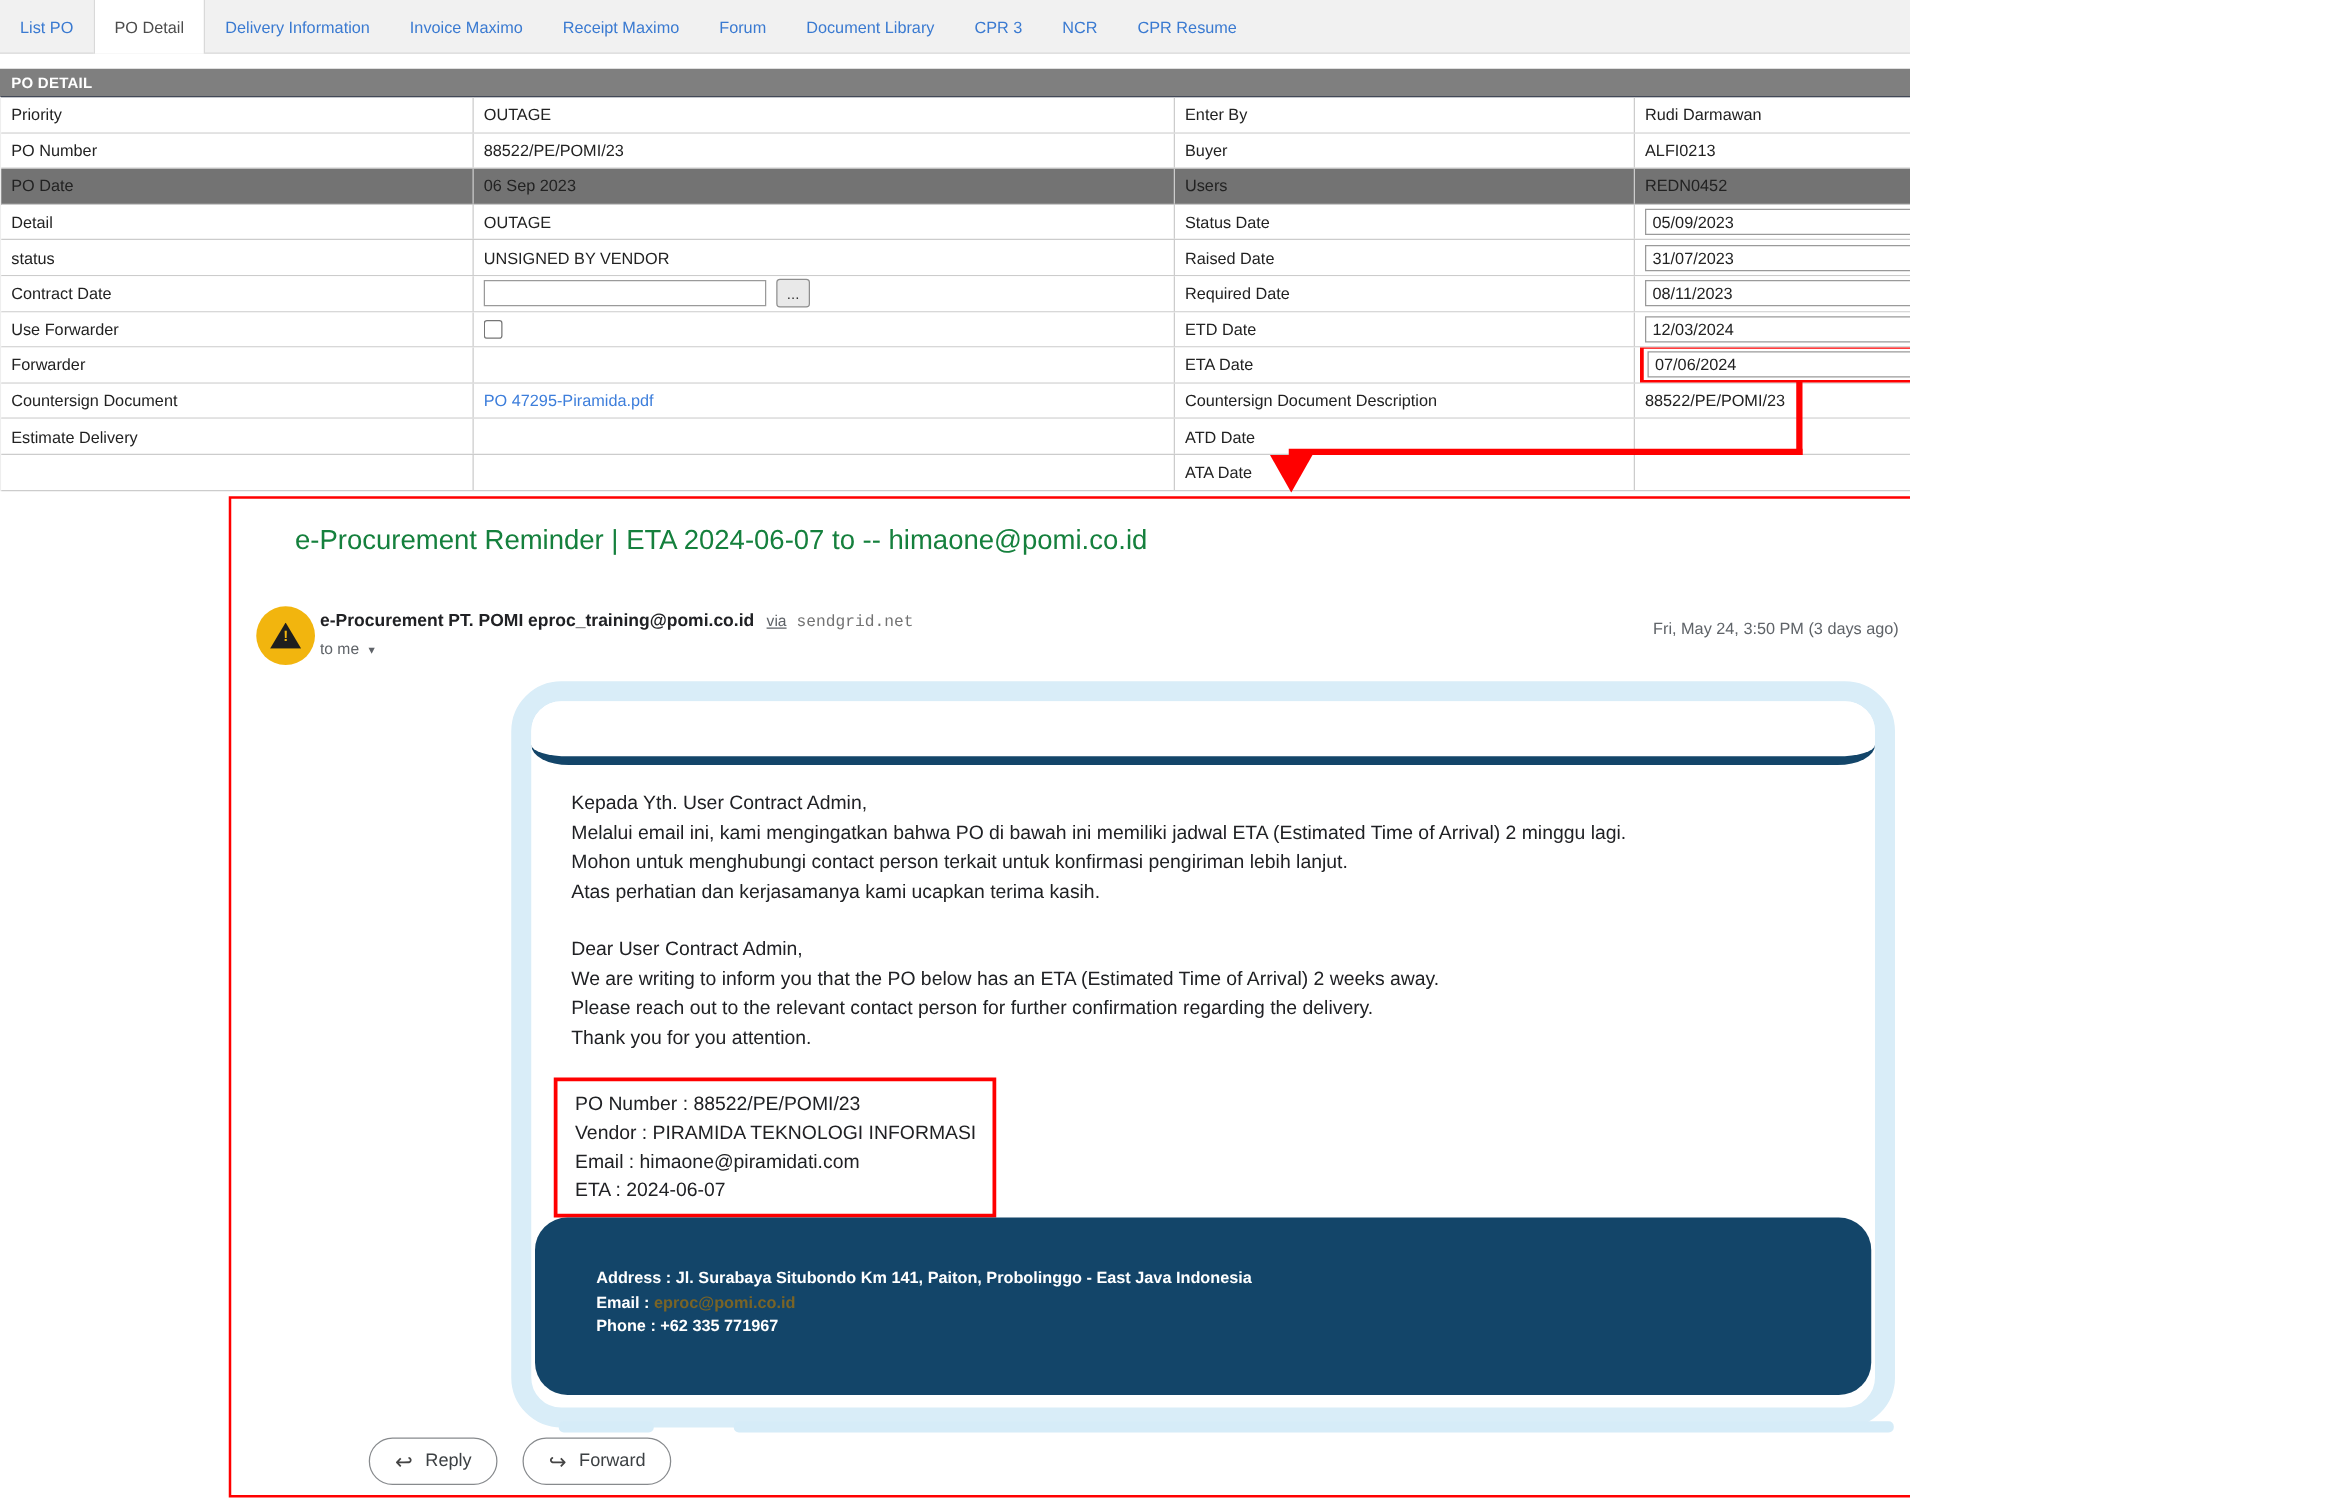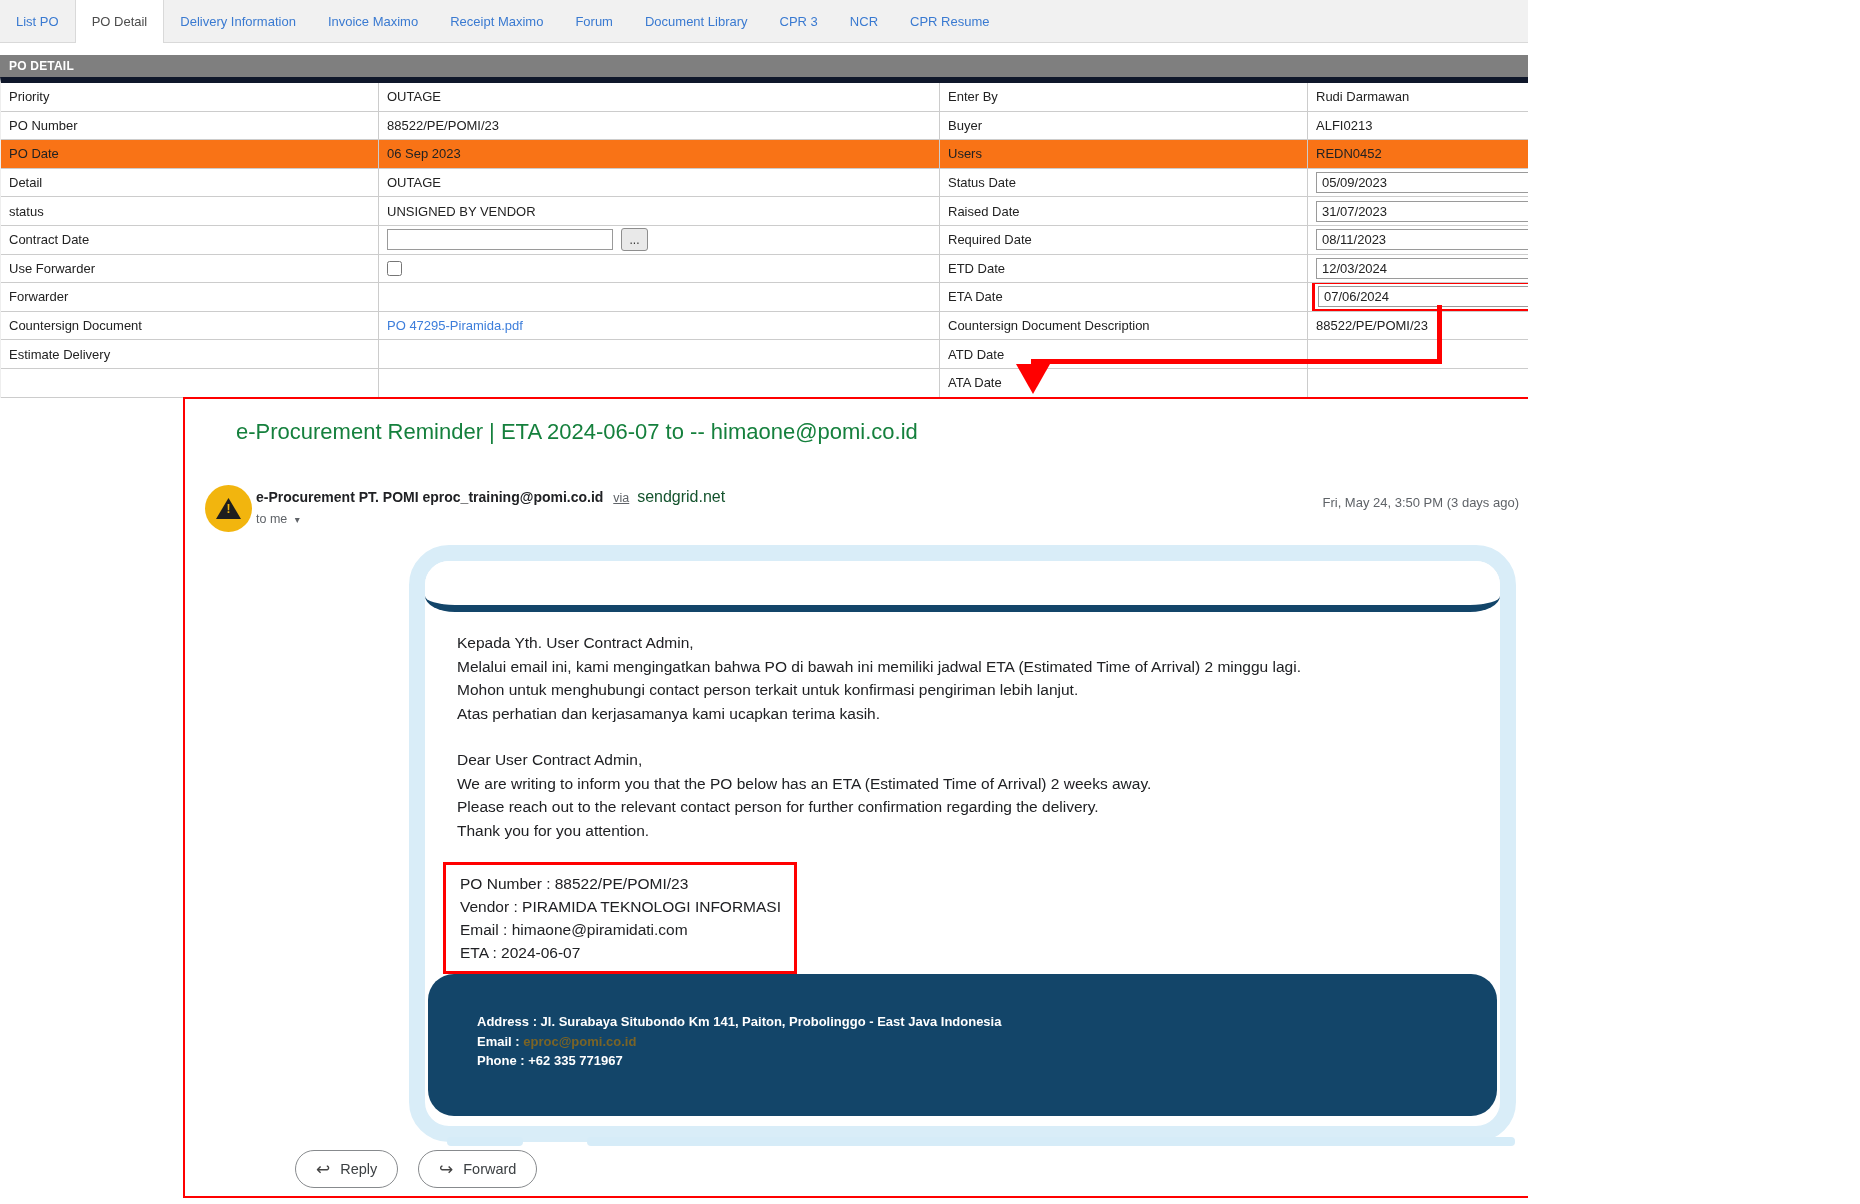--- a/index.html
+++ b/index.html
@@ -10,24 +10,24 @@
   .tabbar{position:absolute;left:0;top:0;width:100%;height:43px;background:#f1f1f1;
           border-bottom:1px solid #d9d9d9;display:flex;align-items:stretch;box-sizing:border-box;}
   .tab{display:flex;align-items:center;padding:0 16px;font-size:13px;color:#3a7ad1;cursor:pointer;}
   .tab.active{background:#fff;color:#4c4c4c;border-left:1px solid #d9d9d9;border-right:1px solid #d9d9d9;
               margin-bottom:-1px;}
 
   
   .panelbar{position:absolute;left:0;top:55px;width:100%;height:22px;background:#7f7f7f;color:#fff;
             font-size:12px;font-weight:bold;display:flex;align-items:center;padding-left:9px;
             box-sizing:border-box;letter-spacing:.2px;}
-  .potable{position:absolute;left:0;top:77px;width:1860px;border-top:6px solid #0f172a;border-left:1px solid #eee;}
+  .potable{position:absolute;left:0;top:77px;width:1860px;border-top:1px solid #0f172a;border-left:1px solid #eee;}
   .prow{display:grid;grid-template-columns:378px 561px 368px 553px;height:28.6px;
         border-bottom:1px solid #ccc;background:#fff;box-sizing:border-box;}
-  .prow.shaded{background:#f97316;}
+  .prow.shaded{background:#737373;}
   .c{display:flex;align-items:center;font-size:13px;color:#222;padding-left:8px;
      border-right:1px solid #ccc;box-sizing:border-box;overflow:hidden;white-space:nowrap;}
   .c.last{border-right:none;}
   .din{width:226px;height:21px;border:1px solid #9a9a9a;font-size:13px;padding:0 5px;
        box-sizing:border-box;color:#222;background:#fff;font-family:inherit;}
   .dots{width:27px;height:23px;margin-left:8px;background:#e9e9e9;border:1px solid #8e8e8e;
         border-radius:3px;font-size:12px;color:#333;line-height:1;cursor:pointer;font-family:inherit;}
   .dategrp{display:inline-flex;align-items:center;}
   .redwrap{display:inline-flex;align-items:center;border:3px solid #f00;padding:1px 3px;margin-left:-4px;}
   .doclink{color:#3d7edb;font-size:13px;text-decoration:none;cursor:pointer;}
@@ -49,21 +49,21 @@
   .hicon.openin{left:1438px;}
   .avatar{position:absolute;left:20px;top:86px;width:47px;height:47px;border-radius:50%;
           background:#f2b50e;}
   .tri{position:absolute;left:11px;top:13px;width:25px;height:21px;background:#1e1e1e;
        clip-path:polygon(50% 0,100% 100%,0 100%);}
   .bang{position:absolute;left:11px;top:17px;width:25px;text-align:center;font-size:12px;
         font-weight:bold;color:#f2b50e;}
   .sender{position:absolute;left:71px;top:89px;font-size:14px;color:#202124;white-space:nowrap;}
   .sname{font-weight:bold;}
   .via{color:#5f6368;font-size:12.5px;text-decoration:underline;margin-left:6px;}
-  .viadom{color:#14532d;font-size:16px;margin-left:4px;}
+  .viadom{color:#737373;font-size:13px;margin-left:4px;font-family:Liberation Mono, monospace;}
   .tome{position:absolute;left:71px;top:113px;font-size:12.5px;color:#5f6368;cursor:pointer;}
   .caret{font-size:10px;margin-left:4px;}
   .dateline{position:absolute;left:1050px;top:96px;width:284px;text-align:right;font-size:13px;
             color:#5f6368;white-space:nowrap;}
   .aicon{position:absolute;top:89px;font-size:20px;color:#444;cursor:pointer;}
   .aicon.star{left:1350px;}
   .aicon.rep{left:1397px;}
   .aicon.more{left:1448px;font-size:18px;top:91px;}
 
   

